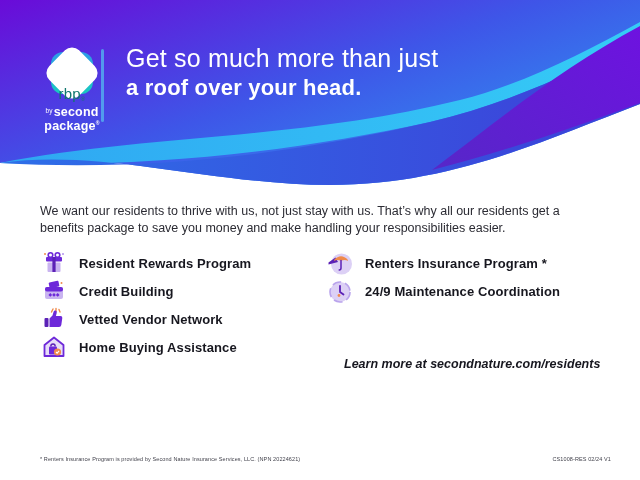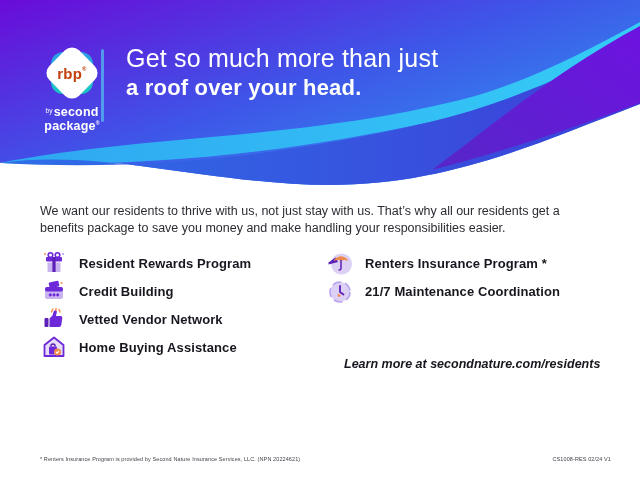--- a/index.html
+++ b/index.html
@@ -18,22 +18,22 @@
   .badge .teal {
     position:absolute; left:8px; top:8px; width:42px; height:42px; border-radius:12px;
     background:linear-gradient(180deg,#2F9BE8 0%,#18C9C0 100%);
   }
   .badge .diamond {
     position:absolute; left:8px; top:8px; width:42px; height:42px; border-radius:10px;
     background:#ffffff; transform:rotate(45deg);
   }
   .badge .rbp {
     position:absolute; left:0; top:0; width:58px; height:58px;
-    display:flex; align-items:center; justify-content:center;
-    color:#c2410c; font-weight:bold; font-size:15px; letter-spacing:.2px;
+    display:flex; align-items:flex-end; justify-content:center;
+    color:#0f766e; font-weight:normal; font-size:15px; letter-spacing:.2px;
   }
   .badge .rbp sup { font-size:6px; margin-top:-8px; }
   .logo-sub { margin-top:4px; color:#ffffff; font-weight:bold; font-size:12.5px; line-height:10.5px; letter-spacing:.2px; }
   .logo-sub .by { font-size:6.5px; font-weight:normal; vertical-align:3px; margin-right:1px; }
   .logo-sub sup { font-size:5px; }
 
   .vrule { position:absolute; left:101px; top:49px; width:2.5px; height:73px;
            background:#54AAEF; opacity:.85; border-radius:2px; }
 
   .headline { position:absolute; left:126px; top:44px; color:#ffffff; }
@@ -181,20 +181,20 @@
   </div>
 
 
   <div class="feat">
     <svg class="ic" viewBox="0 0 28 28">
       <circle cx="14" cy="15" r="10" fill="#DCD0F5"></circle>
       <circle cx="14" cy="15" r="10" fill="none" stroke="#B9A3EC" stroke-width="1.6" stroke-dasharray="9 4"></circle>
       <path d="M14,15 V8.8 M14,15 L17.5,17.5" stroke="#5B21B6" stroke-width="1.8" stroke-linecap="round" fill="none"></path>
       <circle cx="13" cy="18.5" r="1.4" fill="#F08A4B"></circle>
     </svg>
-    <span class="lbl">21/7 Maintenance Coordination</span>
+    <span class="lbl">24/9 Maintenance Coordination</span>
   </div>
 </div>
 
 <div class="learn-more">Learn more at secondnature.com/residents</div>
 
 <div class="foot foot-left">* Renters Insurance Program is provided by Second Nature Insurance Services, LLC. (NPN 20224621)</div>
 <div class="foot foot-right">CS1008-RES 02/24 V1</div>
 
 </body></html>

